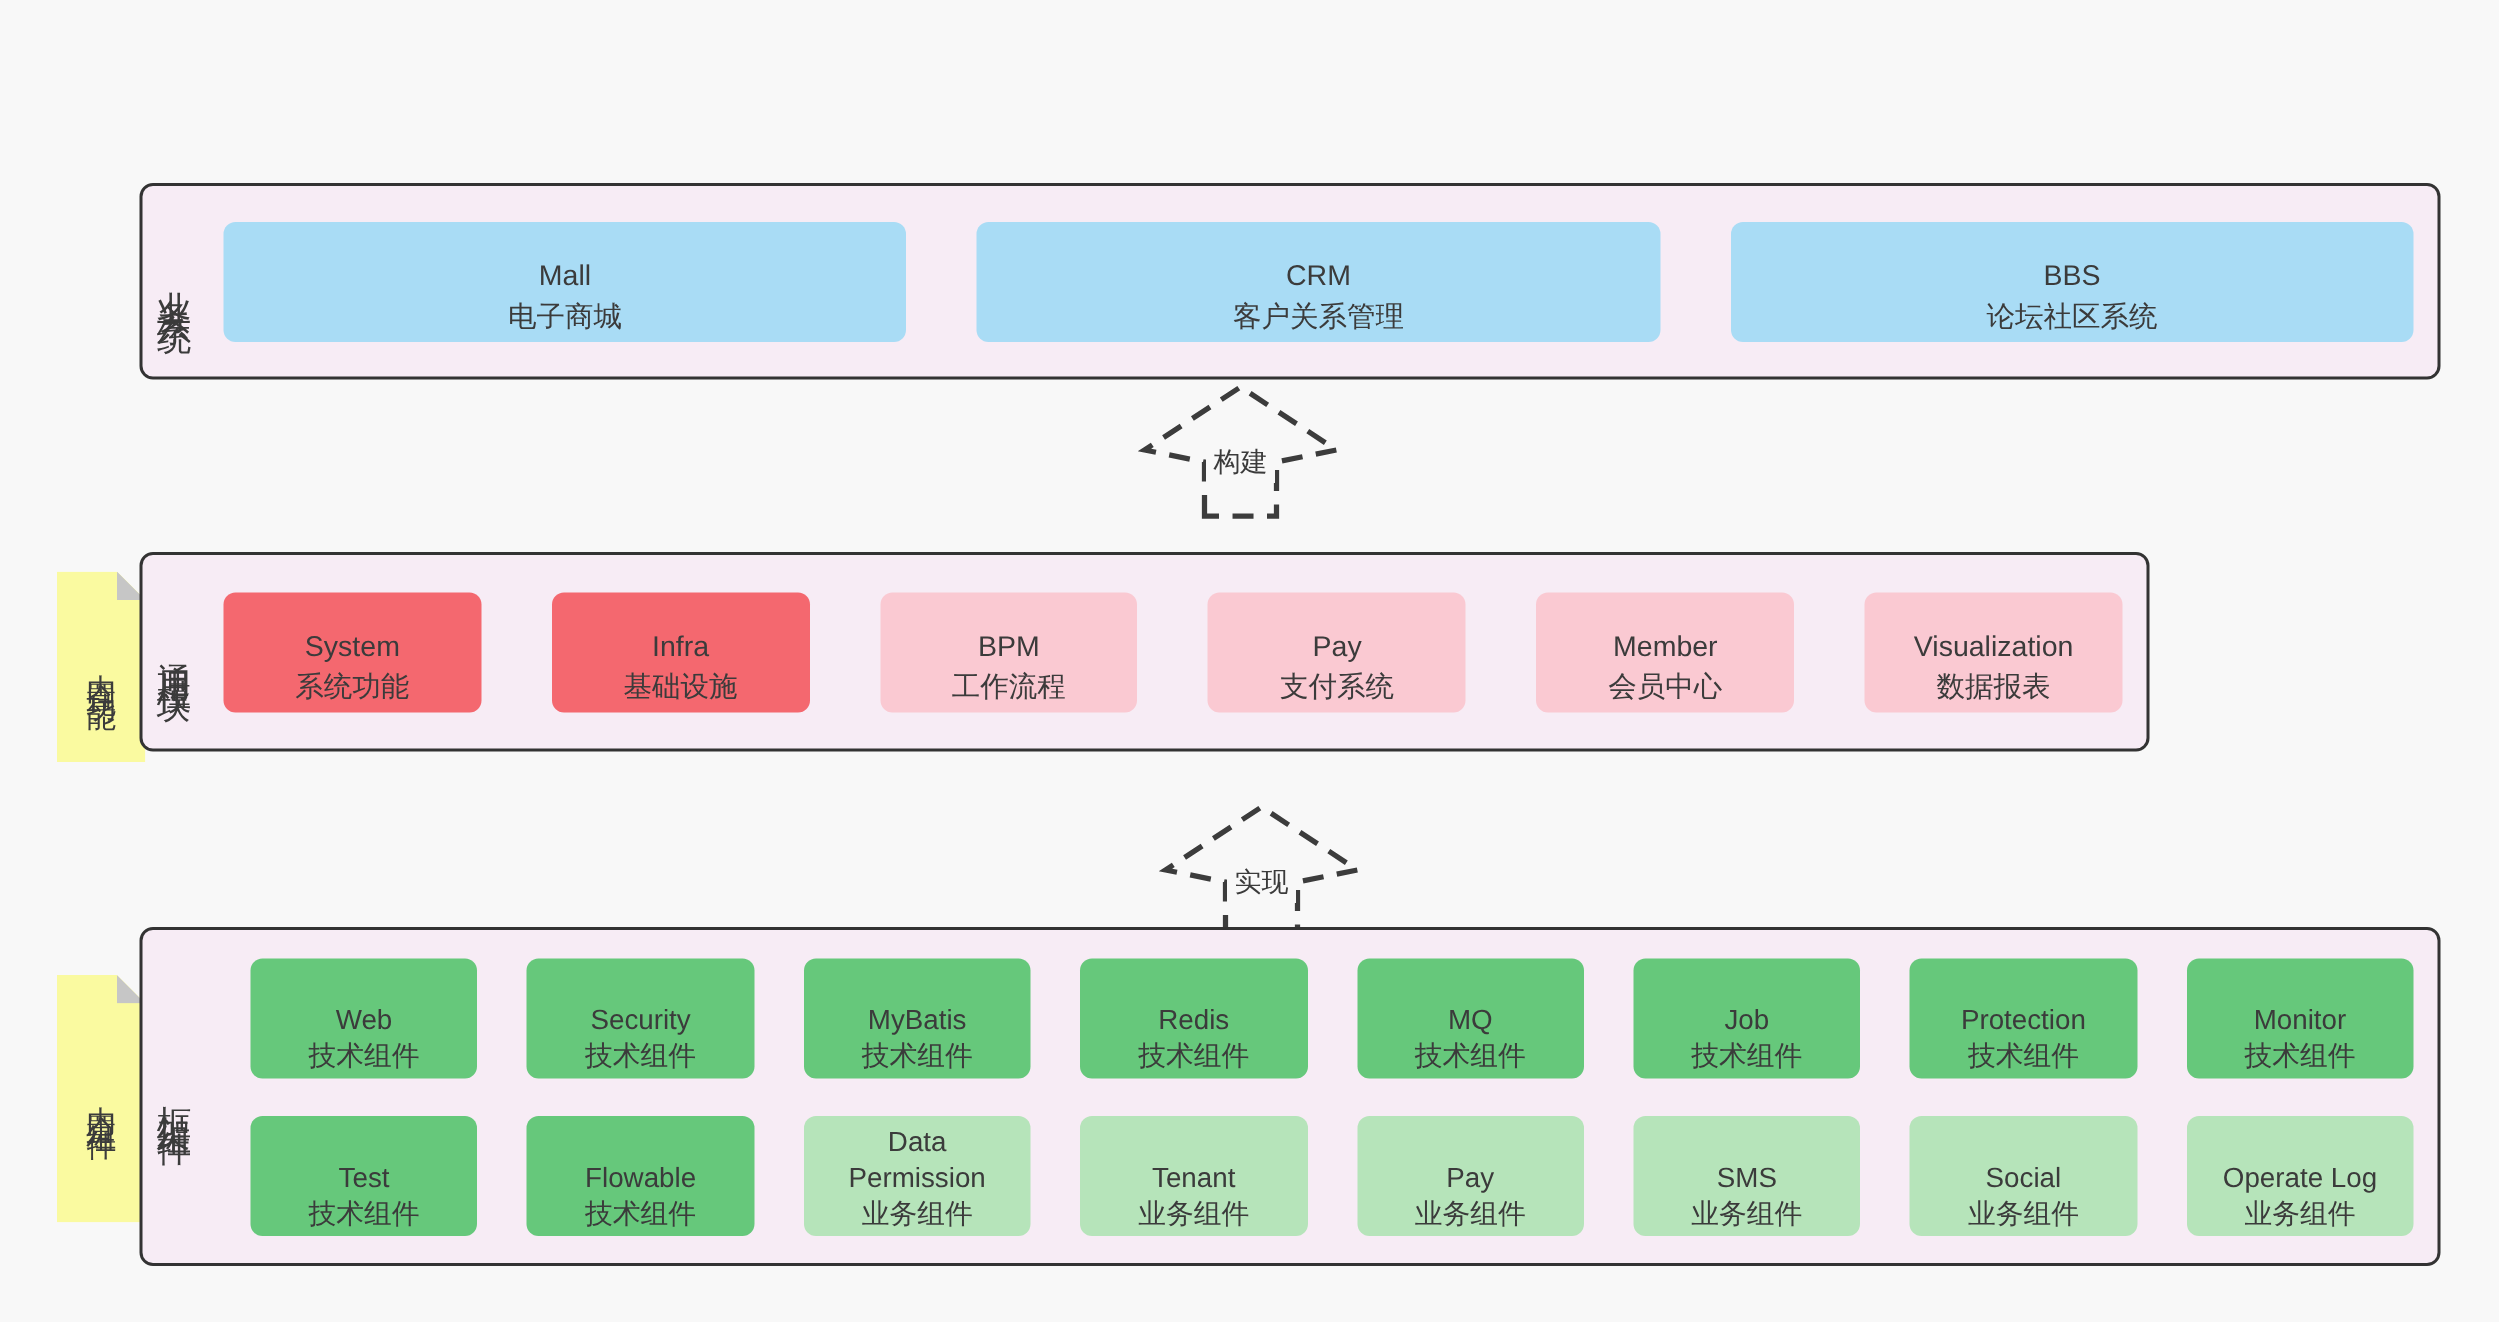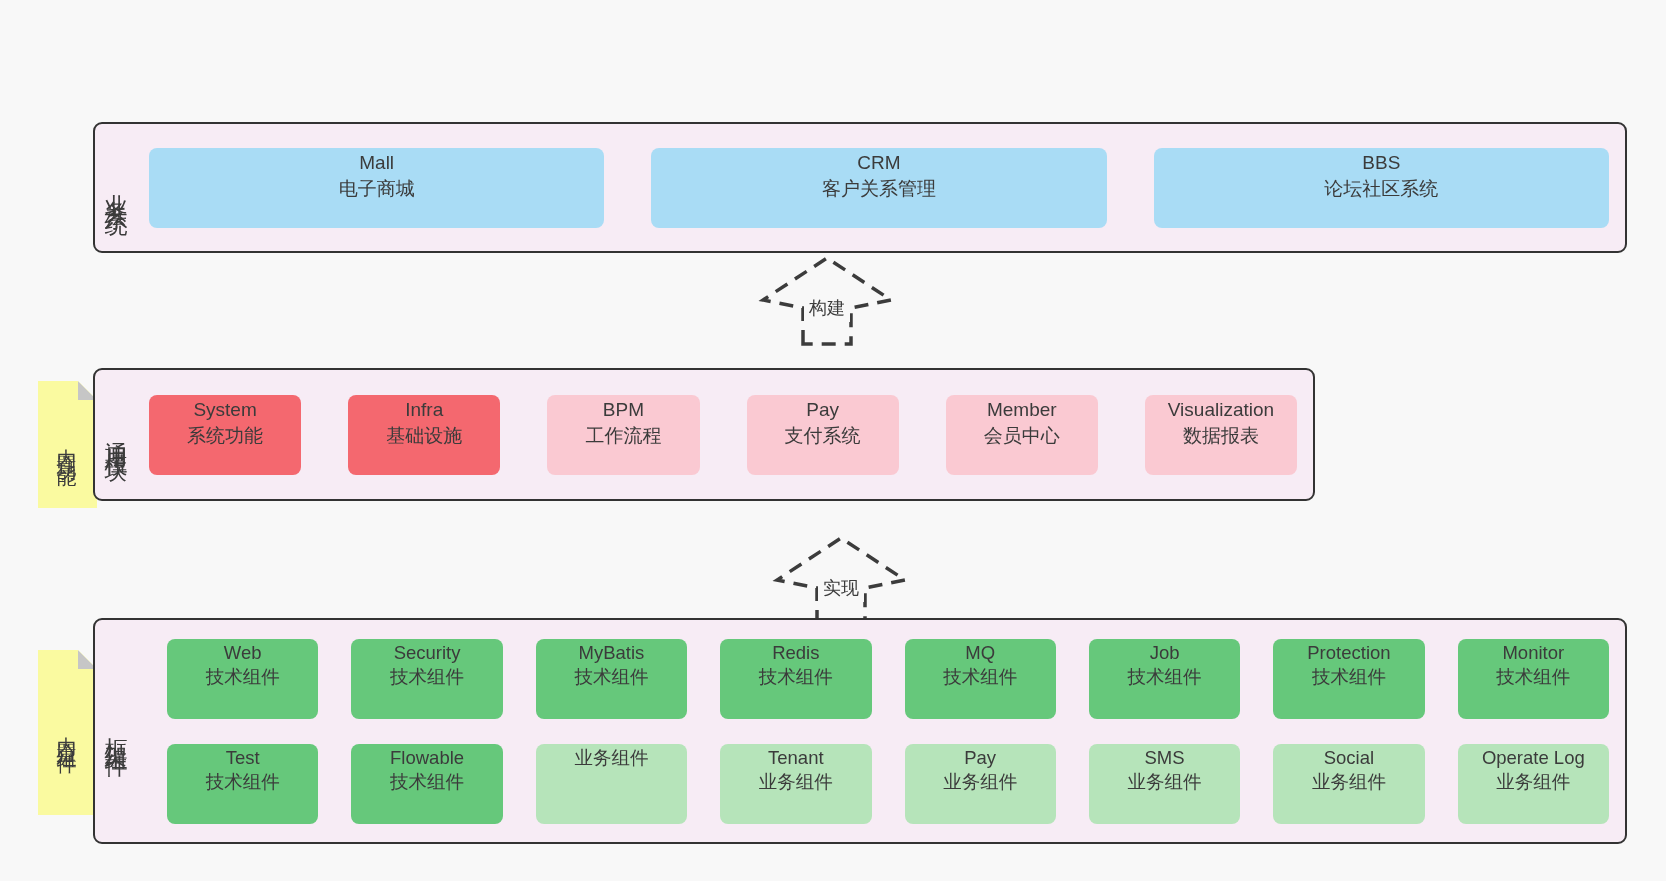--- a/index.html
+++ b/index.html
@@ -17,21 +17,21 @@
     position: absolute;
     box-sizing: border-box;
     background: var(--panel-bg);
     border: 2px solid var(--panel-border);
     border-radius: 9px;
     display: flex;
     align-items: stretch;
     z-index: 2;
   }
   #panel-business   { left:93px;  top:122px; width:1534px; height:131px; }
-  #panel-modules    { left:93px;  top:368px; width:1222px; height:133px; }
+  #panel-modules    { left:93px;  top:368px; width:1340px; height:133px; }
   #panel-components { left:93px;  top:618px; width:1534px; height:226px; }
 
   .v-label {
     flex: 0 0 44px;
     display: flex; align-items: center; justify-content: center;
   }
   .v-label span {
     writing-mode: vertical-rl;
     text-orientation: upright;
     font-size: 23px;
@@ -50,21 +50,21 @@
   .row { display: flex; gap: 47px; }
   #panel-components .row { gap: 33px; margin-left: 18px; }
 
   .box {
     flex: 1;
     height: 80px;
     box-sizing: border-box;
     padding: 2px 16px;
     border-radius: 8px;
     display: flex; flex-direction: column;
-    align-items: center; justify-content: flex-start;
+    align-items: center; justify-content: flex-end;
     text-align: center;
     font-size: 19px;
     line-height: 1.42;
     color: var(--text);
   }
   #panel-components .box { font-size: 18.5px; line-height: 1.3; }
 
   .box[data-variant="blue"]        { background: var(--blue); }
   .box[data-variant="red"]         { background: var(--red); }
   .box[data-variant="pink"]        { background: var(--pink); }
@@ -247,20 +247,21 @@
         <div class="row">
           <div class="box" data-variant="green_dark">
             <span class="t">Test</span>
             <span class="s">技术组件</span>
           </div>
           <div class="box" data-variant="green_dark">
             <span class="t">Flowable</span>
             <span class="s">技术组件</span>
           </div>
           <div class="box" data-variant="green_light">
+            <span class="t">Data Permission</span>
             <span class="s">业务组件</span>
           </div>
           <div class="box" data-variant="green_light">
             <span class="t">Tenant</span>
             <span class="s">业务组件</span>
           </div>
           <div class="box" data-variant="green_light">
             <span class="t">Pay</span>
             <span class="s">业务组件</span>
           </div>

